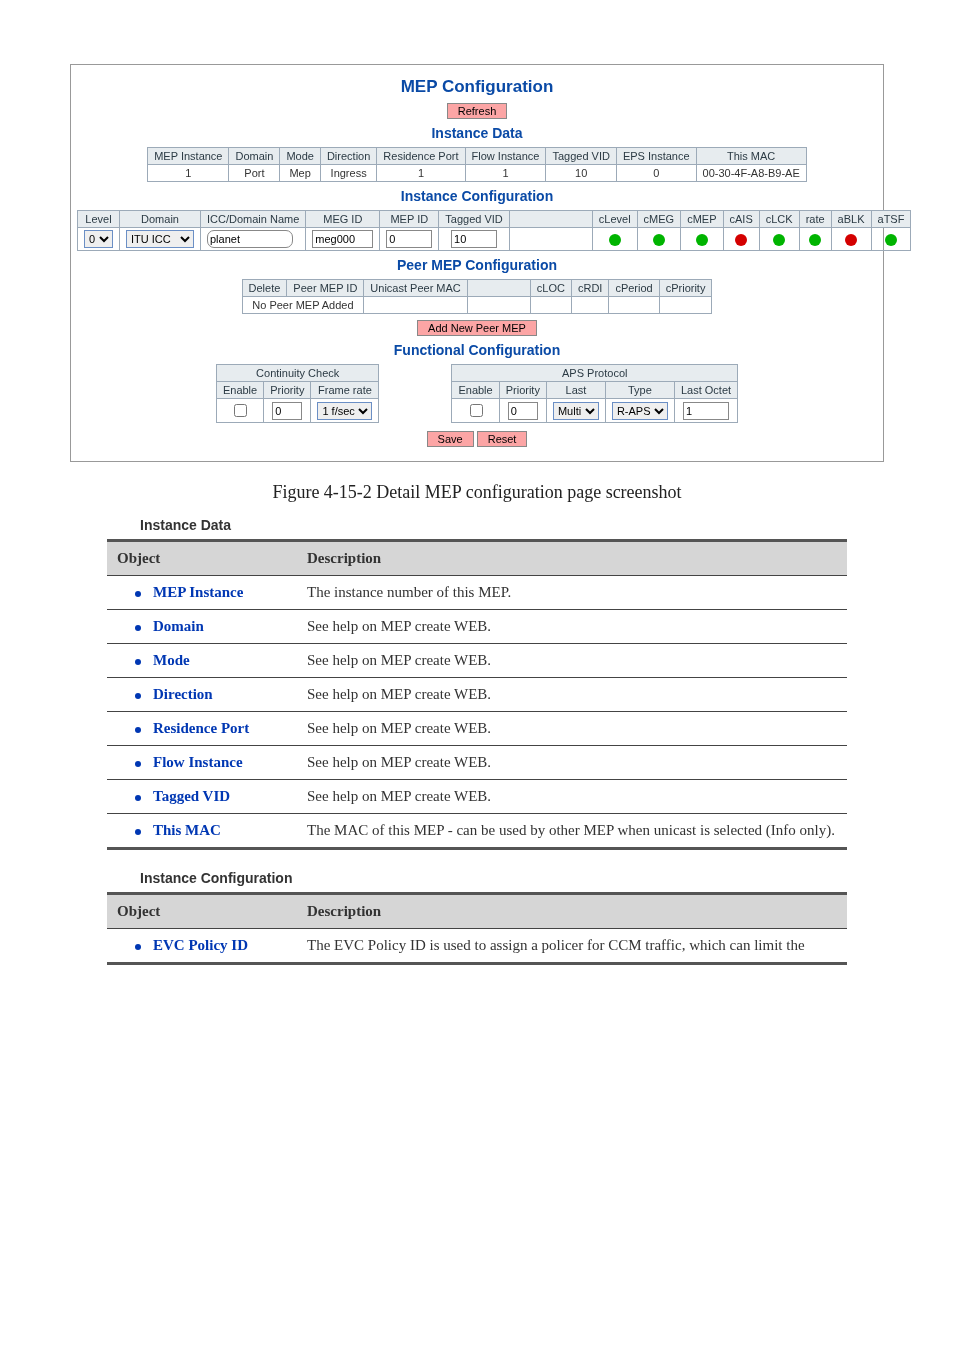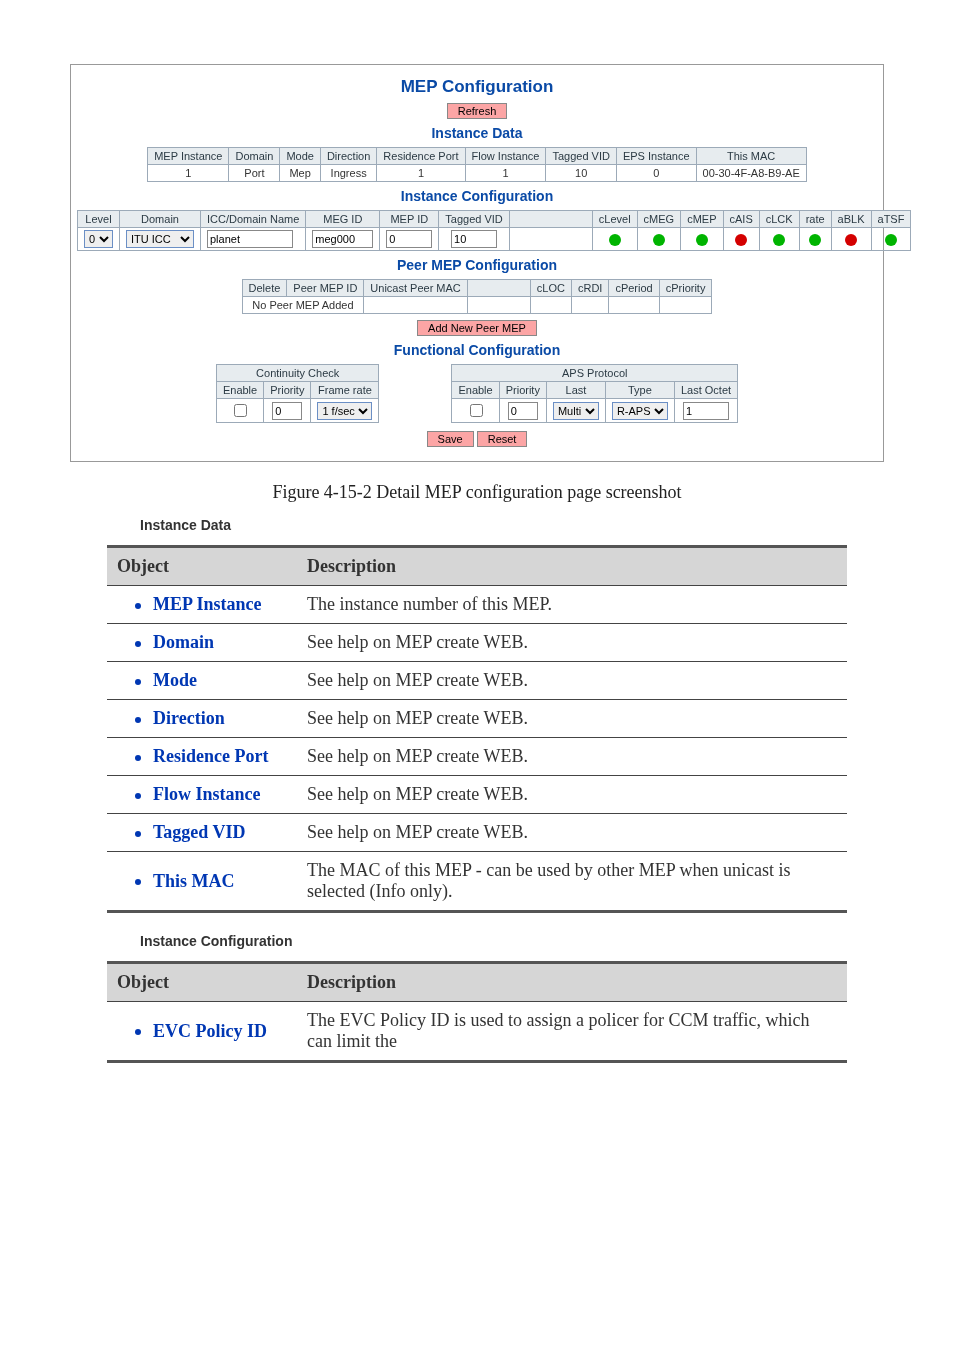--- a/index.html
+++ b/index.html
@@ -89,23 +89,23 @@
   }
   .bodytext {
     font-family: "Times New Roman", serif;
     font-size: 14px;
     margin: 14px 4px;
   }
   
   table.desc {
     border-collapse: collapse;
     width: 740px;
-    margin: 12px auto 20px auto;
+    margin: 6px auto 20px auto;
     font-family: "Times New Roman", serif;
-    font-size: 18px;
+    font-size: 15px;
   }
   table.desc th, table.desc td {
     border-top: 1px solid #444;
     border-bottom: 1px solid #444;
     padding: 8px 10px;
     vertical-align: middle;
   }
   table.desc thead tr { background: #d6d6d6; }
   table.desc thead th:first-child { width: 170px; text-align: left; font-weight: bold; }
   table.desc thead th:last-child { text-align: left; font-weight: bold; }
@@ -195,21 +195,21 @@
         <th>cLCK</th>
         <th>rate</th>
         <th>aBLK</th>
         <th>aTSF</th>
       </tr>
         </thead>
       <tbody>
           <tr>
         <td><select class="cfg"><option>0</option></select></td>
         <td><select class="cfg" style="width:68px"><option>ITU ICC</option></select></td>
-        <td style="text-align:left"><input type="text" class="cfg" style="width: 80px;" value="planet"></td>
+        <td style="text-align:left"><input type="text" class="cfg" style="width: 80px; border-radius: 7px;" value="planet"></td>
         <td><input type="text" class="cfg" style="width: 55px;" value="meg000"></td>
         <td><input type="text" class="cfg" style="width: 40px;" value="0"></td>
         <td><input type="text" class="cfg" style="width: 40px;" value="10"></td>
         <td></td>
         <td><span class="dot green"></span></td>
         <td><span class="dot green"></span></td>
         <td><span class="dot green"></span></td>
         <td><span class="dot red"></span></td>
         <td><span class="dot green"></span></td>
         <td><span class="dot green"></span></td>

